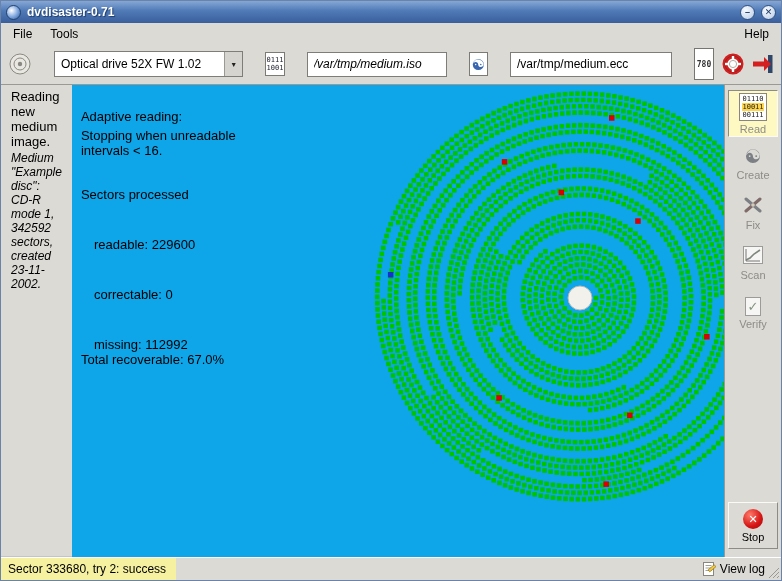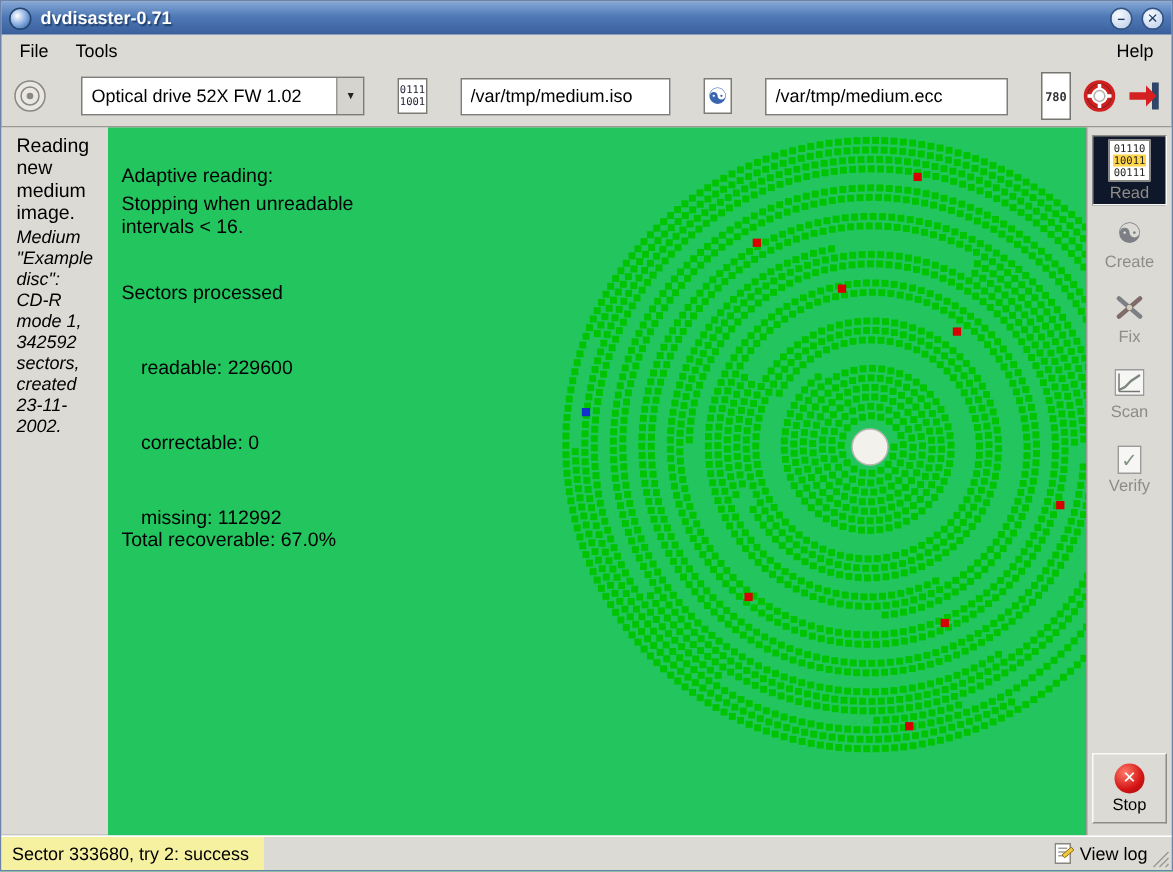--- a/index.html
+++ b/index.html
@@ -29,46 +29,46 @@
     border-bottom:1px solid #9b9993; }
   .flat-btn { display:flex; align-items:center; justify-content:center; }
   .combo { width:218px; height:26px; display:flex; align-items:stretch; border:1px solid #7f7d78; background:#fff; }
   .combo-text { flex:1; padding:5px 6px 0 6px; font-size:12px; white-space:nowrap; overflow:hidden; }
   .combo-arrow { width:18px; background:#d6d4ce; border-left:1px solid #9b9993; display:flex; align-items:center; justify-content:center; font-size:7px; color:#222; }
   .file-icon { width:22px; height:24px; background:#fff; border:1px solid #7c7a74; display:flex; flex-direction:column; align-items:center; justify-content:center; }
   .bits { font-family:"DejaVu Sans Mono", monospace; font-size:7px; line-height:8px; color:#223; letter-spacing:0; }
   .ecc-glyph { font-size:15px; color:#3a66b0; line-height:15px; }
   .entry { height:25px; border:1px solid #7f7d78; background:#fff; padding:0 6px; font-size:12px;
     font-family:"Liberation Sans", sans-serif; color:#000; }
-  .entry.iso { width:140px; }
+  .entry.iso { width:140px;font-style:italic; }
   .entry.ecc { width:162px; }
   .tool-right { margin-left:auto; display:flex; gap:8px; align-items:center; }
   .mini-icon-box { width:20px; height:32px; background:#fff; border:1px solid #77756f; display:flex; align-items:center; justify-content:center; }
   .mini-digits { font-family:"DejaVu Sans Mono", monospace; font-size:8px; font-weight:bold; color:#333; }
 
   
   .main-row { flex:1; display:flex; min-height:0; }
   .content-col { flex:1; display:flex; flex-direction:row; min-width:0; }
 
   .op-header { flex:0 0 38px; padding:4px 10px 0 10px; background:#dcdad5; border-bottom:1px solid #c6c4be; }
   .op-line1 { font-size:13px; }
   .op-line2 { font-size:12px; font-style:italic; margin-top:2px; }
 
-  .canvas-area { flex:1; position:relative; background:#22c55e; overflow:hidden;padding-left:12px; }
+  .canvas-area { flex:1; position:relative; background:#0ea5e9; overflow:hidden;padding-left:12px; }
   .disc-svg { position:absolute; left:0; top:0; width:100%; height:100%; }
   .info-block { position:absolute; left:9px; font-size:13px; line-height:15px; }
   .info-a { top:24px; }
   .info-b { top:102px; }
   .indent { padding-left:13px;margin-top:35px; }
 
   
   .sidebar { flex:0 0 57px; border-left:1px solid #9b9993; background:#dcdad5; display:flex; flex-direction:column; align-items:center; padding:5px 3px 8px 3px; gap:3px; }
   .side-btn { width:50px; height:47px; display:flex; flex-direction:column; align-items:center; justify-content:center; gap:2px; background:transparent; }
   .side-btn .lbl { font-size:11px; color:#8e8c86; }
-  .side-btn.pressed { background:#0f172a; border:1px solid; border-color:#8d8b85 #fbfaf7 #fbfaf7 #8d8b85; }
+  .side-btn.pressed { background:#fef9c3; border:1px solid; border-color:#8d8b85 #fbfaf7 #fbfaf7 #8d8b85; }
   .side-btn.raised { background:#dcdad5; border:1px solid; border-color:#fbfaf7 #8d8b85 #8d8b85 #fbfaf7; }
   .side-btn.raised .lbl { color:#000; }
   .side-btn.disabled .icn { filter:grayscale(0.8) opacity(0.75); }
   .read-icon { display:flex; flex-direction:column; align-items:center; background:#fff; border:1px solid #88867f; padding:1px 2px; }
   .read-icon .row { font-family:"DejaVu Sans Mono", monospace; font-size:7px; line-height:8px; color:#222; }
   .read-icon .row.hl { background:#ffd54a; }
   .create-glyph { font-size:19px; line-height:20px; color:#4a628e; }
   .page-icon { width:16px; height:19px; background:#fff; border:1px solid #88867f; position:relative; display:flex; align-items:center; justify-content:center; }
   .check { color:#1a9a1a; font-weight:bold; font-size:13px; }
   .stop-icon { width:20px; height:20px; border-radius:50%; background:radial-gradient(circle at 35% 30%, #ff7a6a, #d41414 60%, #9c0c0c); color:#fff; font-weight:bold; font-size:11px; line-height:20px; text-align:center; }

